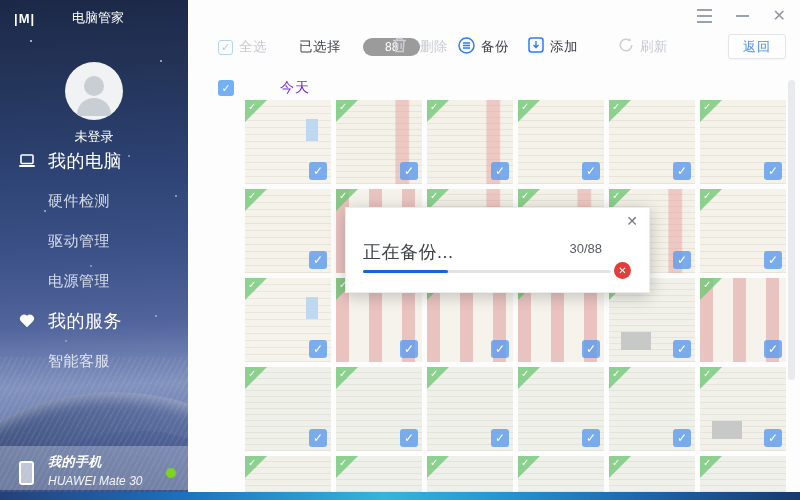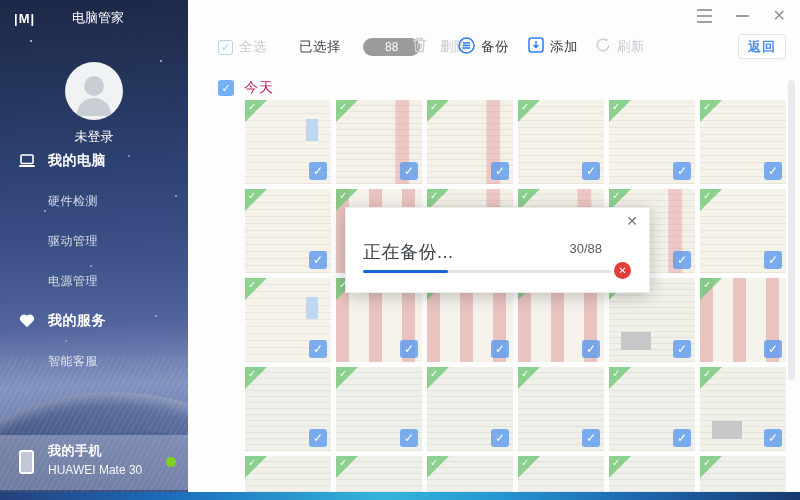--- a/index.html
+++ b/index.html
@@ -32,25 +32,25 @@
   .sb-app-name { color:#fff; font-size:13px;margin-left:28px; }
 
   .avatar { position:absolute; top:62px; left:65px; width:58px; height:58px; border-radius:50%;
     background:#f1f2f4; overflow:hidden; z-index:5; }
   .avatar svg { display:block; margin:10px auto 0; }
   .user-name { position:absolute; top:128px; left:0; width:188px; text-align:center; color:#fff; font-size:13px; z-index:5; }
 
   .menu { position:absolute; top:141px; left:0; right:0; z-index:5; }
   .menu-item { height:40px; display:flex; align-items:center; padding-left:18px; cursor:default; }
   .mi-icon { width:18px; margin-right:12px; display:flex; justify-content:center; }
-  .menu-item.primary .mi-label { color:#ffffff; font-size:14px; font-weight:bold; letter-spacing:.5px; }
-  .menu-item.sub .mi-label { color:rgba(255,255,255,.78); font-size:12px; letter-spacing:.5px; }
-
-  .device { position:absolute; left:0; right:0; bottom:2px; height:55px;
-    background:rgba(235,240,250,.30); z-index:6; }
+  .menu-item.primary .mi-label { color:#ffffff; font-size:18px; font-weight:normal; letter-spacing:.5px; }
+  .menu-item.sub .mi-label { color:rgba(255,255,255,.78); font-size:15px; letter-spacing:.5px; }
+
+  .device { position:absolute; left:0; right:0; bottom:2px; height:44px;
+    background:rgba(235,240,250,.30); z-index:6;font-style:italic; }
   .dev-phone { position:absolute; left:19px; top:15px; width:15px; height:24px;
     border:2px solid #fff; border-radius:3px; background:rgba(255,255,255,.55); }
   .dev-title { position:absolute; left:48px; top:7px; color:#fff; font-size:13px; font-weight:bold; letter-spacing:.5px; }
   .dev-name { position:absolute; left:48px; top:28px; color:rgba(255,255,255,.92); font-size:12px; }
   .dev-dot { position:absolute; right:12px; top:22px; width:10px; height:10px; border-radius:50%; background:#7ed321; }
 
   
   .main { position:absolute; left:188px; top:0; right:0; bottom:8px; background:#fdfdfd; }
 
   .win-controls { position:absolute; top:7px; right:14px; display:flex; align-items:center; gap:24px; z-index:20; }
@@ -63,32 +63,32 @@
   .tb-group { position:absolute; top:0; height:34px; display:flex; align-items:center; gap:6px; cursor:default; }
   .tb-label { font-size:13.5px; letter-spacing:.5px; }
   .tb-disabled .tb-label { color:#c7cbd2; }
   .tb-enabled .tb-label { color:#3c4148; }
   .g-selectall { left:30px; }
   .sa-box { width:15px; height:15px; border:1.5px solid #b5d4f2; border-radius:3px; color:#a8ccf0;
     font-size:11px; line-height:12px; text-align:center; }
   .g-selected { left:97px; }
   .sel-label { color:#42474e; font-size:13.5px; letter-spacing:.5px;margin-left:14px; }
   .sel-badge { background:#9b9b9b; color:#fff; font-size:12px; border-radius:9px; padding:2px 22px; margin-left:16px; }
-  .g-delete { left:224px;gap:13px; }
+  .g-delete { left:204px;gap:13px; }
   .g-backup { left:270px; }
   .g-add { left:340px; }
-  .g-refresh { left:407px; }
-  .back-btn { position:absolute; right:14px; top:4px; width:48px; height:25px; background:#fefefe;
+  .g-refresh { left:430px; }
+  .back-btn { position:absolute; right:14px; top:4px; width:58px; height:25px; background:#fefefe;
     border:1px solid #e3e5e9; border-radius:3px; color:#4a8df0; font-size:13px; text-align:center;
-    line-height:23px; box-shadow:0 1px 2px rgba(0,0,0,.04); cursor:pointer; letter-spacing:1px;font-weight:bold; }
+    line-height:23px; box-shadow:0 1px 2px rgba(0,0,0,.04); cursor:pointer; letter-spacing:1px; }
 
   .group-header { position:absolute; top:79px; left:30px; display:flex; align-items:center; gap:10px; z-index:3; }
   .gh-check { width:16px; height:16px; background:#74b0f4; border-radius:3px; color:#fff;
     font-size:11px; line-height:16px; text-align:center; }
-  .gh-label { color:#be185d; font-size:14px; letter-spacing:1px; }
+  .gh-label { color:#6d28d9; font-size:14px; letter-spacing:1px;margin-left:36px; }
 
   .grid { position:absolute; left:57px; top:100px; width:541px; display:grid;
     grid-template-columns:repeat(6, 86px); grid-auto-rows:84px; gap:5px; z-index:2; }
   .cell { position:relative; background:#f4f2ec; }
   .corner { position:absolute; top:0; left:0; width:0; height:0;
     border-top:22px solid rgba(112,200,118,.78); border-right:22px solid transparent; }
   .corner-glyph { position:absolute; top:1px; left:3px; color:#fff; font-size:10px; }
   .cell-check { position:absolute; right:4px; bottom:4px; width:18px; height:18px;
     background:rgba(95,156,238,.82); border-radius:3px; color:#fff; font-size:12px;
     line-height:18px; text-align:center; }

